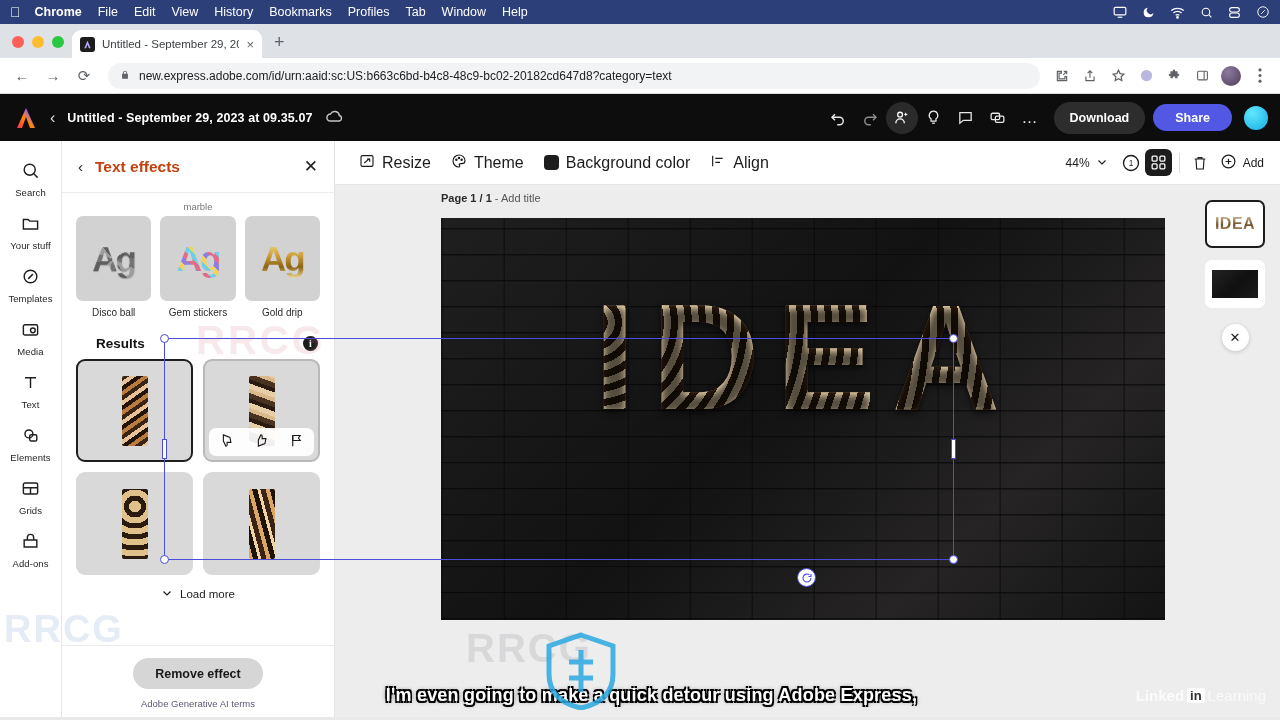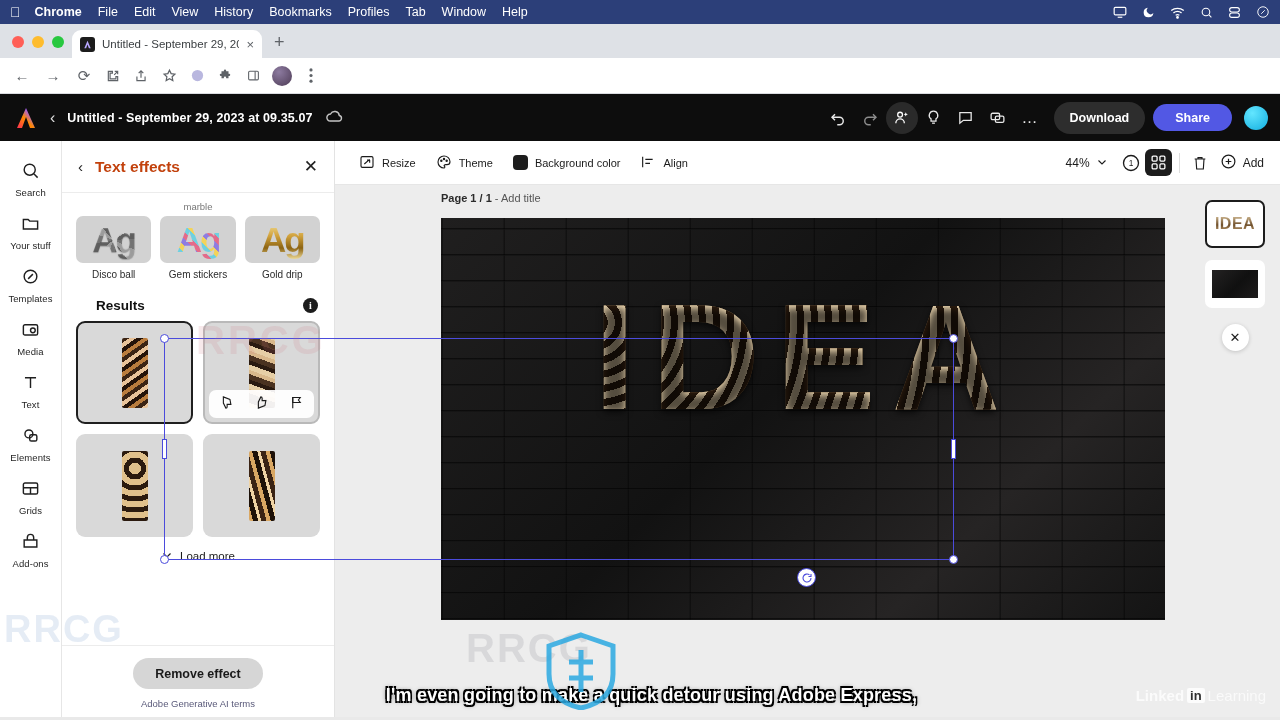--- a/index.html
+++ b/index.html
@@ -117,21 +117,21 @@
     border-bottom: 1px solid #ececec;
   }
   .panel-head .chev { font-size: 15px; color: #222; cursor: pointer; }
   .panel-head h2 { font-size: 15.5px; font-weight: bold; color: #c2410c; flex: 1; }
   .panel-head .x { font-size: 17px; color: #222; cursor: pointer; }
   .panel-scroll { flex: 1; overflow: hidden; padding: 0 14px; }
   .marble-lbl { text-align: center; font-size: 9.5px; color: #777; padding: 8px 0 4px; }
   .preset-row { display: flex; gap: 9px; padding-bottom: 4px; }
   .preset { flex: 1; cursor: pointer; }
   .preset .sw {
-    height: 47px; border-radius: 7px; display: flex; align-items: center;
+    height: 85px; border-radius: 7px; display: flex; align-items: center;
     justify-content: center; font-size: 35px; font-weight: bold; letter-spacing: -2px;
     overflow: hidden; position: relative;
   }
   .preset .sw.disco { background: #d2d2d2; }
   .preset .sw.disco span {
     background: repeating-conic-gradient(#9a9a9a 0 8%, #cfcfcf 8% 16%, #7e7e7e 16% 24%);
     -webkit-background-clip: text; background-clip: text; color: transparent;
     text-shadow: 0 1px 1px rgba(0,0,0,.25);
   }
   .preset .sw.gem { background: #d2d2d2; }
@@ -187,21 +187,21 @@
   .gen-terms { display: block; font-size: 9.5px; color: #5a5a7a; padding-top: 9px; cursor: pointer; }
 
   
   .canvas-col { flex: 1; display: flex; flex-direction: column; background: #ededed; }
   .canvas-bar {
     height: 44px; background: #fff; display: flex; align-items: center;
     padding: 0 10px 0 14px; border-bottom: 1px solid #e6e6e6;
   }
   .cb-item {
     display: flex; align-items: center; gap: 7px; padding: 5px 10px;
-    font-size: 11px; color: #1b1b1b; cursor: pointer; border-radius: 5px;
+    font-size: 16px; color: #1b1b1b; cursor: pointer; border-radius: 5px;
   }
   .bgswatch { width: 15px; height: 15px; border-radius: 4px; background: #1d1d1d; }
   .cb-spacer { flex: 1; }
   .zoom-val { font-size: 12px; color: #1b1b1b; }
   .zoom-chev { font-size: 10px; color: #1b1b1b; margin: 0 10px 0 6px; cursor: pointer; }
   .cb-icn { width: 27px; height: 27px; display: flex; align-items: center; justify-content: center;
             color: #1b1b1b; cursor: pointer; border-radius: 6px; }
   .cb-icn.active { background: #1c1c1c; color: #fff; }
   .cb-sep { width: 1px; height: 20px; background: #ddd; margin: 0 7px; }
   .add-btn { display: flex; align-items: center; gap: 6px; font-size: 12px;
@@ -400,20 +400,28 @@
       <span class="tab-title">Untitled - September 29, 202</span>
       <span class="tab-x">×</span>
     </div>
     <span class="newtab">+</span>
   </div>
 
   <div class="chrome-toolbar">
     <span class="navbtn">←</span>
     <span class="navbtn">→</span>
     <span class="navbtn">⟳</span>
+    <div class="omnibox">
+      <span class="lock">
+        <svg width="10" height="11" viewBox="0 0 24 24" fill="#5f6368">
+          <path d="M17 10V8a5 5 0 0 0-10 0v2H5v12h14V10zM9 8a3 3 0 0 1 6 0v2H9z"></path>
+          </svg>
+      </span>
+      <span>new.express.adobe.com/id/urn:aaid:sc:US:b663c6bd-b4c8-48c9-bc02-20182cd647d8?category=text</span>
+    </div>
     <div class="tb-icons">
       <span class="tbi">
         <svg width="14" height="14" viewBox="0 0 24 24" fill="none" stroke="#5f6368" stroke-width="2">
           <path d="M4 4h7v3H7v10h10v-4h3v7H4z"></path>
             <path d="M14 10l6-6M15 4h5v5"></path>
           </svg>
       </span>
       <span class="tbi">
         <svg width="14" height="14" viewBox="0 0 24 24" fill="none" stroke="#5f6368" stroke-width="2">
           <path d="M12 3v12M8 7l4-4 4 4"></path>

